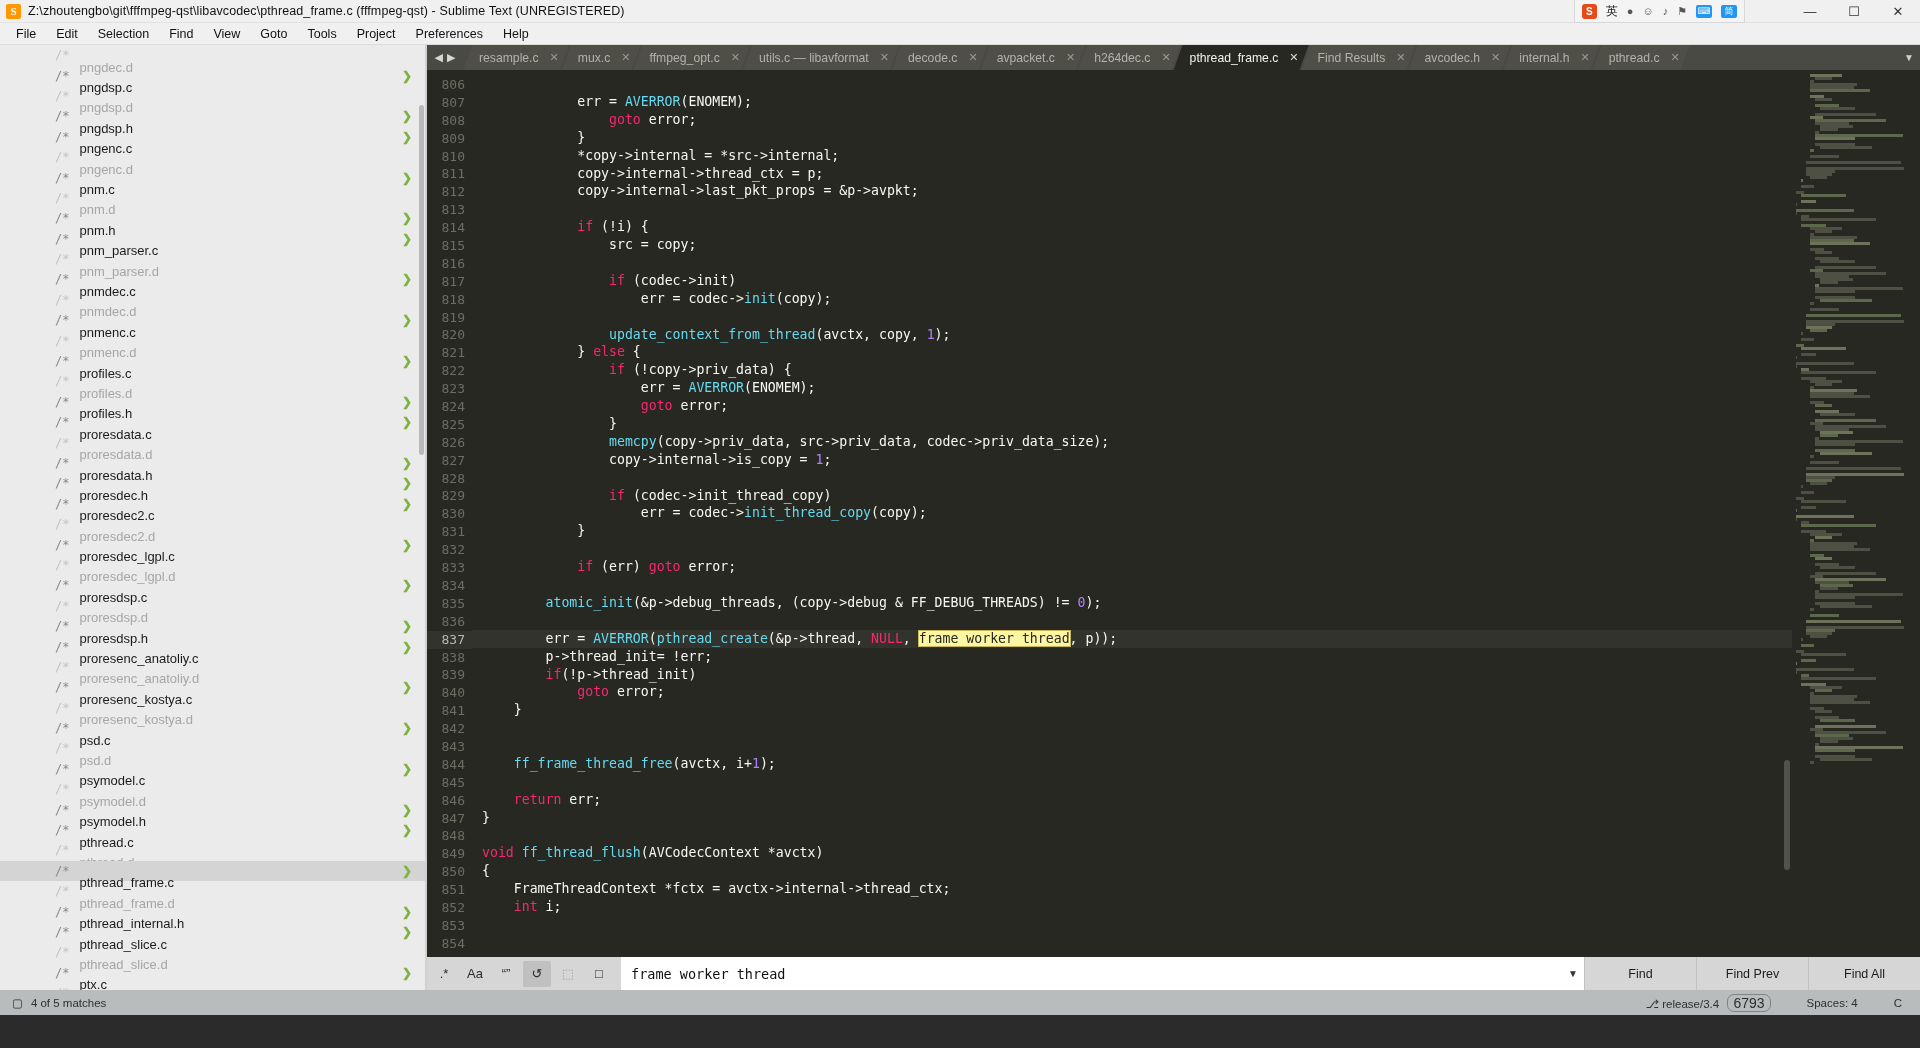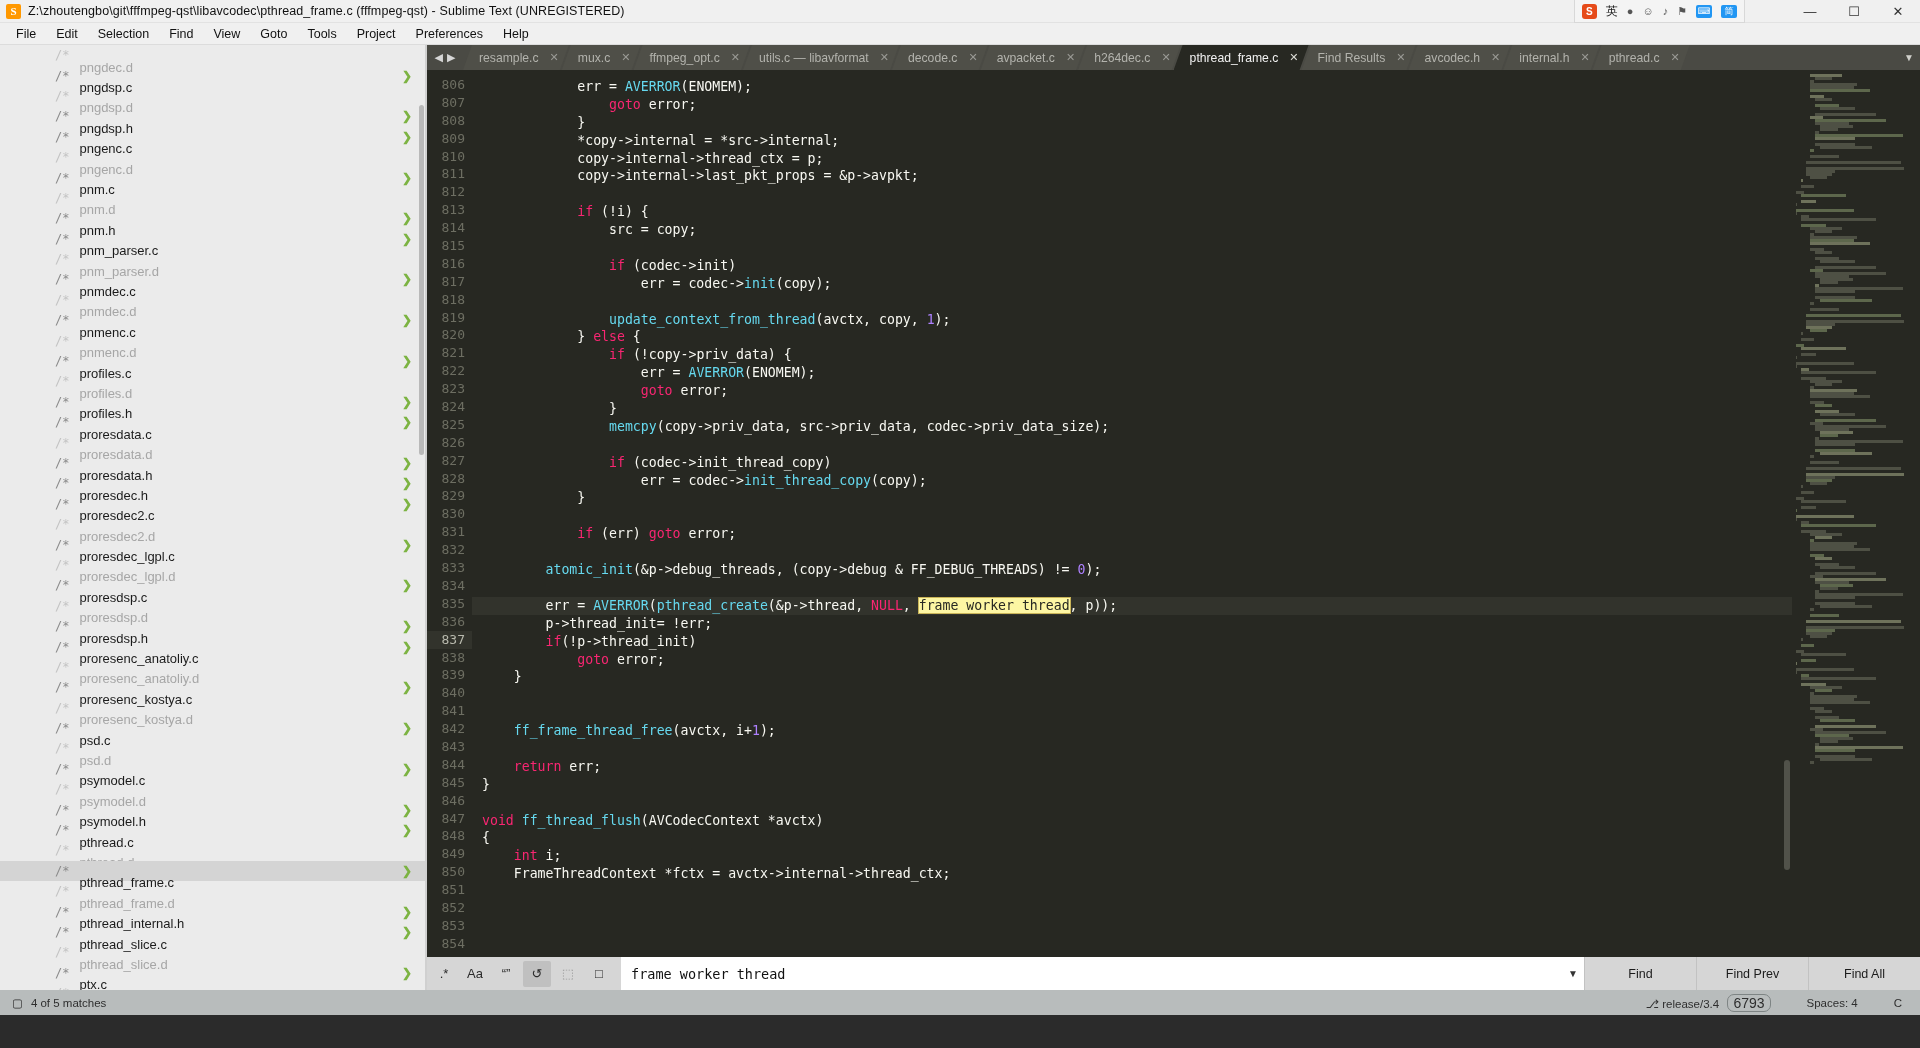--- a/index.html
+++ b/index.html
@@ -64,21 +64,21 @@
     justify-content:center; color:#d0d0cb; font-size:10px; }
 
   
   #editor-body { flex:1 1 auto; display:flex; position:relative; overflow:hidden;
     background:#272822; }
   #gutter { width:45px; flex:0 0 45px; background:#272822; padding-top:6px;
     text-align:right; }
   .lnum { height:17.9px; line-height:17.9px; font-family:"DejaVu Sans Mono", monospace;
     font-size:13px; color:#6d6e62; padding-right:7px; }
   .lnum.cur { color:#b8b9ad; background:#32332c; }
-  #code { flex:1 1 auto; padding-top:8px; overflow:hidden; position:relative;
+  #code { flex:1 1 auto; padding-top:23px; overflow:hidden; position:relative;
     min-width:0; }
   .cline { height:17.9px; line-height:17.9px; font-family:"DejaVu Sans Mono", monospace;
     font-size:13.2px; color:#f8f8f2; white-space:pre; padding-left:10px; }
   .cline.cur { background:#32332c; }
   .kw  { color:#f92672; }
   .fn  { color:#66d9ef; }
   .num { color:#ae81ff; }
   .hl  { background:#fdf6a3; color:#272822; outline:1px solid #c9b458; }
   #minimap { width:128px; flex:0 0 128px; background:#272822; position:relative;
     overflow:hidden; opacity:0.62; padding-top:4px; }
@@ -510,20 +510,21 @@
           <div class="cline"><span>                </span><span class="kw">if</span><span> (codec-&gt;init)</span></div>
           <div class="cline"><span>                    err = codec-&gt;</span><span class="fn">init</span><span>(copy);</span></div>
           <div class="cline"><span></span></div>
           <div class="cline"><span>                </span><span class="fn">update_context_from_thread</span><span>(avctx, copy, </span><span class="num">1</span><span>);</span></div>
           <div class="cline"><span>            } </span><span class="kw">else</span><span> {</span></div>
           <div class="cline"><span>                </span><span class="kw">if</span><span> (!copy-&gt;priv_data) {</span></div>
           <div class="cline"><span>                    err = </span><span class="fn">AVERROR</span><span>(ENOMEM);</span></div>
           <div class="cline"><span>                    </span><span class="kw">goto</span><span> error;</span></div>
           <div class="cline"><span>                }</span></div>
           <div class="cline"><span>                </span><span class="fn">memcpy</span><span>(copy-&gt;priv_data, src-&gt;priv_data, codec-&gt;priv_data_size);</span></div>
+          <div class="cline"><span>                copy-&gt;internal-&gt;is_copy = </span><span class="num">1</span><span>;</span></div>
           <div class="cline"><span></span></div>
           <div class="cline"><span>                </span><span class="kw">if</span><span> (codec-&gt;init_thread_copy)</span></div>
           <div class="cline"><span>                    err = codec-&gt;</span><span class="fn">init_thread_copy</span><span>(copy);</span></div>
           <div class="cline"><span>            }</span></div>
           <div class="cline"><span></span></div>
           <div class="cline"><span>            </span><span class="kw">if</span><span> (err) </span><span class="kw">goto</span><span> error;</span></div>
           <div class="cline"><span></span></div>
           <div class="cline"><span>        </span><span class="fn">atomic_init</span><span>(&amp;p-&gt;debug_threads, (copy-&gt;debug &amp; FF_DEBUG_THREADS) != </span><span class="num">0</span><span>);</span></div>
           <div class="cline"><span></span></div>
           <div class="cline cur"><span>        err = </span><span class="fn">AVERROR</span><span>(</span><span class="fn">pthread_create</span><span>(&amp;p-&gt;thread, </span><span class="kw">NULL</span><span>, </span><span class="hl">frame_worker_thread</span><span>, p));</span></div>
@@ -533,22 +534,22 @@
           <div class="cline"><span>    }</span></div>
           <div class="cline"><span></span></div>
           <div class="cline"><span></span></div>
           <div class="cline"><span>    </span><span class="fn">ff_frame_thread_free</span><span>(avctx, i+</span><span class="num">1</span><span>);</span></div>
           <div class="cline"><span></span></div>
           <div class="cline"><span>    </span><span class="kw">return</span><span> err;</span></div>
           <div class="cline"><span>}</span></div>
           <div class="cline"><span></span></div>
           <div class="cline"><span class="kw">void</span><span> </span><span class="fn">ff_thread_flush</span><span>(AVCodecContext *avctx)</span></div>
           <div class="cline"><span>{</span></div>
+          <div class="cline"><span>    FrameThreadContext *fctx = avctx-&gt;internal-&gt;thread_ctx;</span></div>
           <div class="cline"><span>    </span><span class="kw">int</span><span> i;</span></div>
-          <div class="cline"><span>    FrameThreadContext *fctx = avctx-&gt;internal-&gt;thread_ctx;</span></div>
           <div class="cline"><span></span></div>
         </div>
       <div id="code-scrollbar"></div>
       <div id="minimap">
           <div class="mm-row" style="margin-left: 18.4px; width: 31.5px; background: rgb(154, 160, 126);"></div>
           <div class="mm-row" style="margin-left: 23.2px; width: 17.25px; background: rgb(102, 105, 90);"></div>
           <div class="mm-row" style="margin-left: 18.4px; width: 3.15px; background: rgb(102, 105, 90);"></div>
           <div class="mm-row" style="margin-left: 18.4px; width: 46.35px; background: rgb(102, 105, 90);"></div>
           <div class="mm-row" style="margin-left: 18.4px; width: 43.65px; background: rgb(102, 105, 90);"></div>
           <div class="mm-row" style="margin-left: 18.4px; width: 59.85px; background: rgb(126, 143, 102);"></div>

